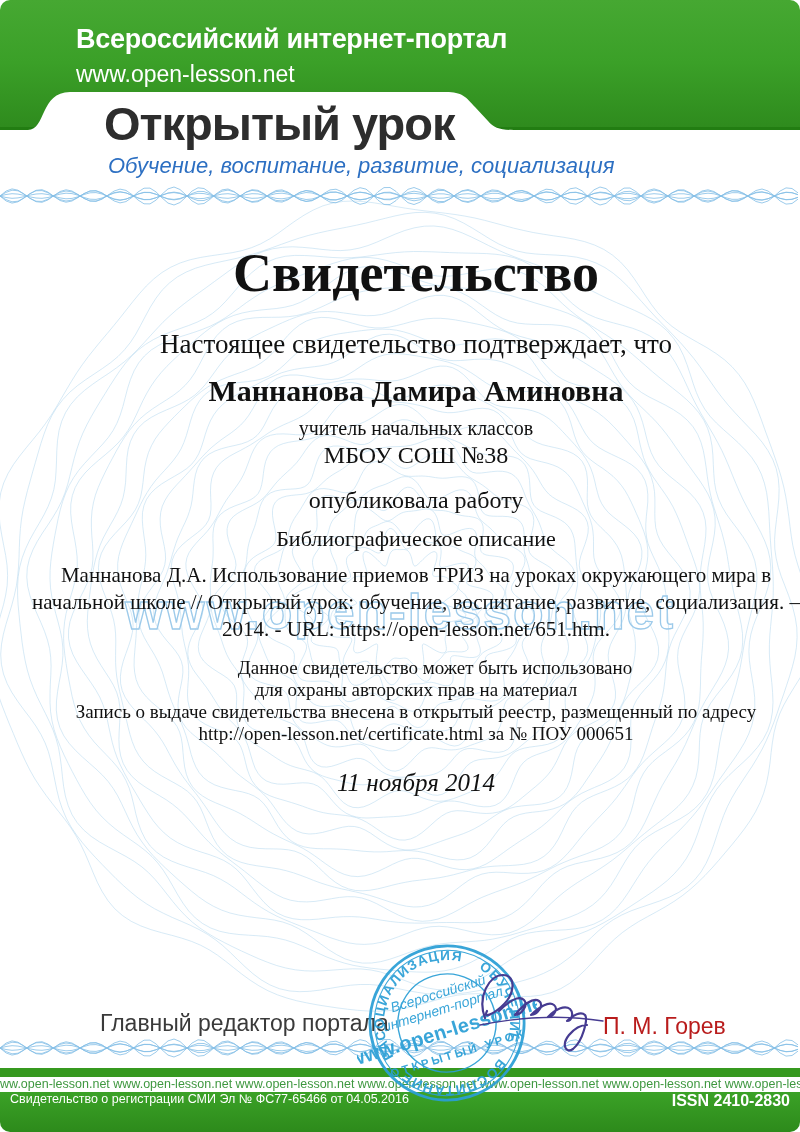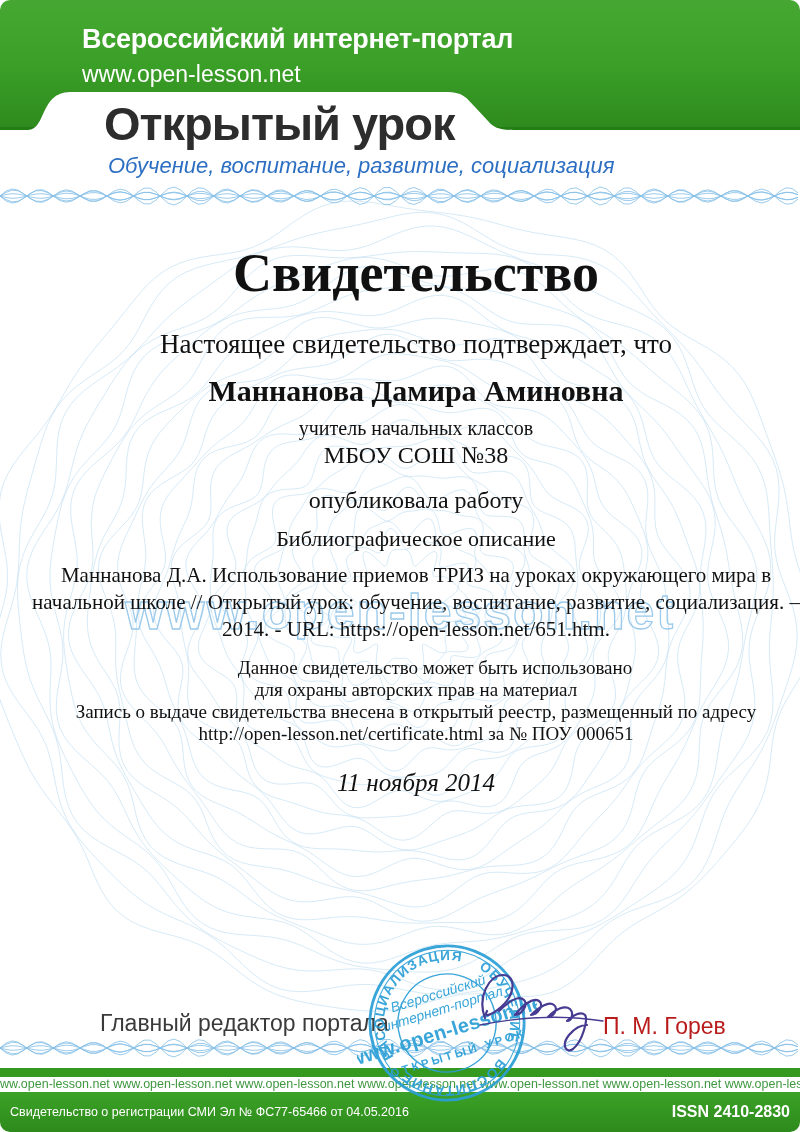--- a/index.html
+++ b/index.html
@@ -3,21 +3,21 @@
 <meta charset="utf-8">
 <style>
   html,body{margin:0;padding:0;background:#fff;}
   .page{position:relative;width:800px;height:1132px;background:#fff;overflow:hidden;
         border-radius:10px;font-family:"Liberation Sans",sans-serif;}
   
   .header-bg{position:absolute;top:0;left:0;width:800px;height:130px;z-index:2;
              background:linear-gradient(180deg,#46a832 0%,#3ba028 48%,#2e8a1d 100%);}
   .header-bg:after{content:"";position:absolute;left:0;bottom:0;width:100%;height:3px;background:#227d12;}
   .tab-shape{position:absolute;top:0;left:0;z-index:3;}
-  .brand{position:absolute;left:82px;top:24px;z-index:4;color:#fff;}
+  .brand{position:absolute;left:76px;top:24px;z-index:4;color:#fff;}
   .brand-title{font-size:27px;font-weight:bold;letter-spacing:-.3px;}
   .brand-url{font-size:23px;margin-top:6px;}
   .logo{position:absolute;left:104px;top:97px;z-index:4;}
   .logo-title{font-size:47px;font-weight:bold;color:#2d2d2d;letter-spacing:-1px;line-height:1.15;}
   .logo-sub{font-size:22px;font-style:italic;color:#2c6fc2;margin-top:2px;margin-left:4px;}
   
   .guilloche{position:absolute;inset:0;z-index:0;}
   .wm{font-family:"Liberation Sans",sans-serif;font-weight:bold;font-size:50px;letter-spacing:2px;
       fill:none;stroke:#9ccaea;stroke-width:1.3px;}
   
@@ -43,21 +43,21 @@
   .ring-text{font-size:13.5px;font-weight:bold;letter-spacing:1.2px;word-spacing:13px;}
   .s-small{font-size:14px;font-style:italic;}
   .s-www{font-size:20px;font-weight:bold;letter-spacing:.2px;}
   .s-ou{font-size:11.5px;font-weight:bold;letter-spacing:3px;}
   .sig{position:absolute;left:475px;top:963px;z-index:5;}
   
   .footer{position:absolute;left:0;bottom:0;width:800px;z-index:3;}
   .f-top{height:9px;background:#36991f;}
   .www-strip{height:15px;line-height:15px;background:#fff;color:#3f9840;font-size:12.5px;
              white-space:nowrap;overflow:hidden;text-indent:-9px;}
-  .f-main{height:40px;background:linear-gradient(#3ba227,#2d8a1b);display:flex;align-items:center;
+  .f-main{height:40px;background:linear-gradient(#3ba227,#2d8a1b);display:flex;
           justify-content:space-between;padding:0 10px;color:#fff;box-sizing:border-box;}
   .f-reg{font-size:12.5px;}
   .f-issn{font-size:16px;font-weight:bold;}
 </style>
 </head>
 <body>
 
 <div class="page">
 
   <svg class="guilloche" id="guilloche" width="800" height="1132" viewBox="0 0 800 1132">

